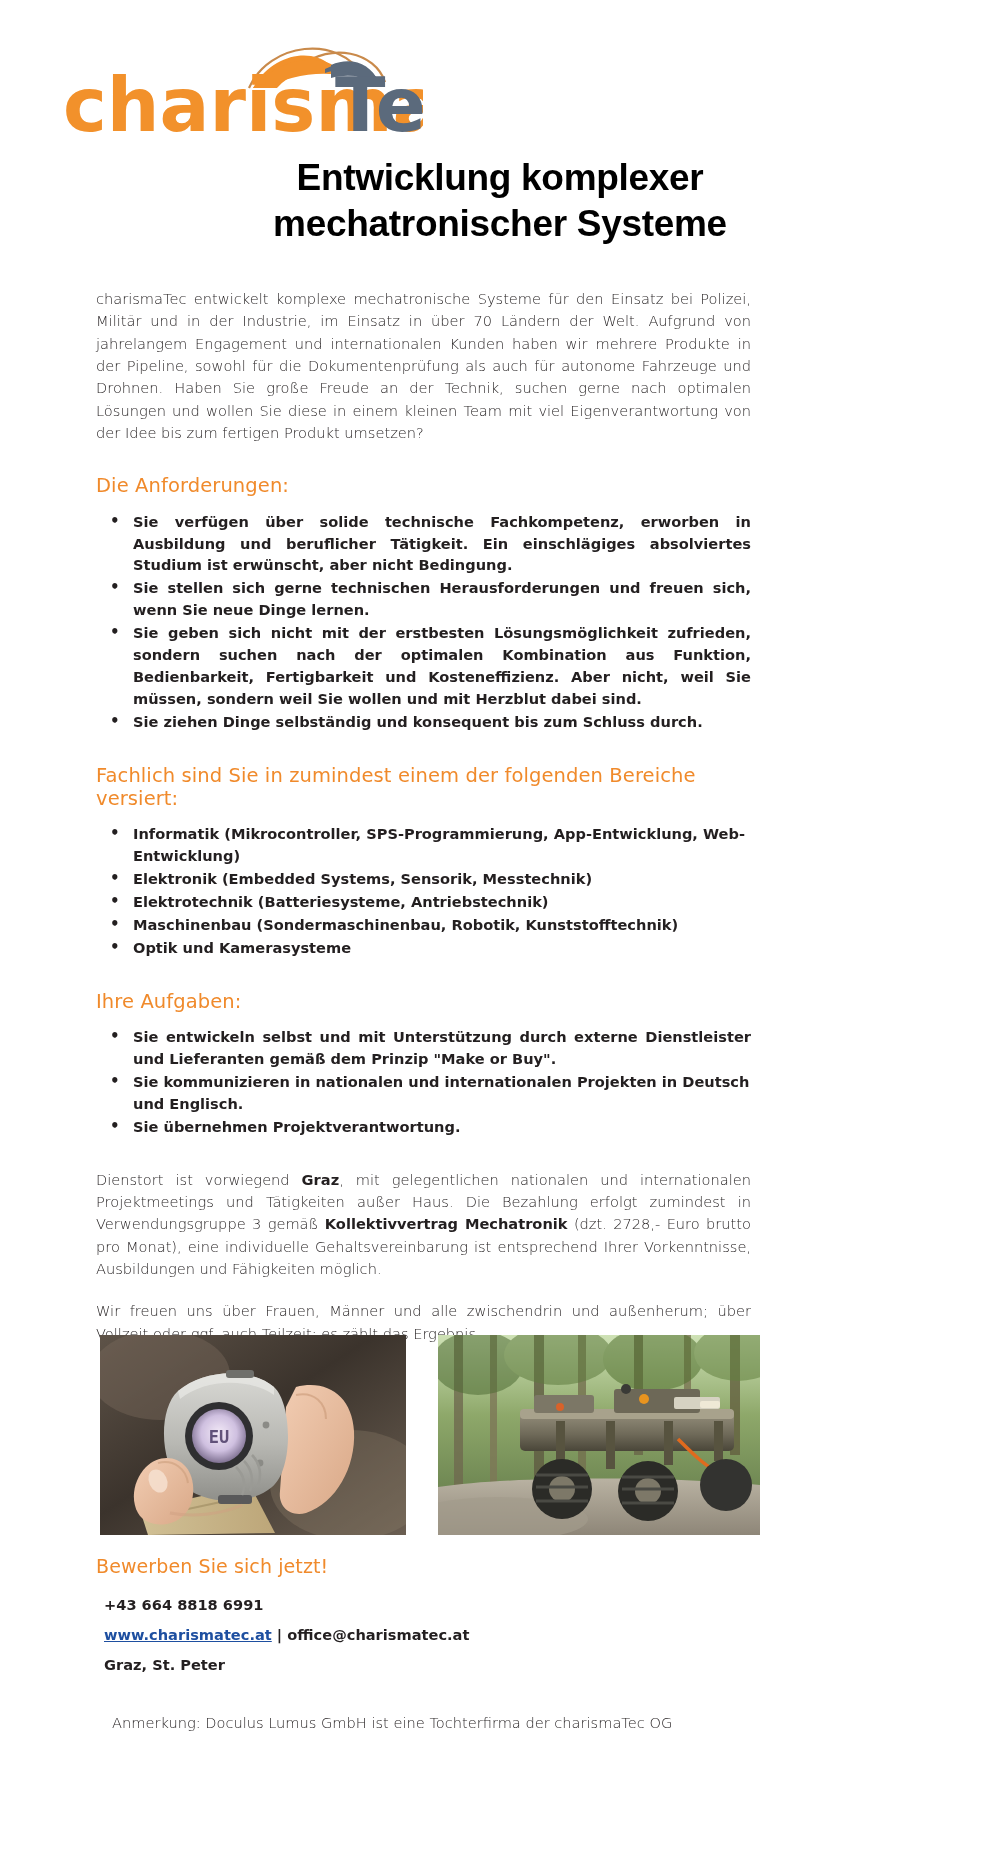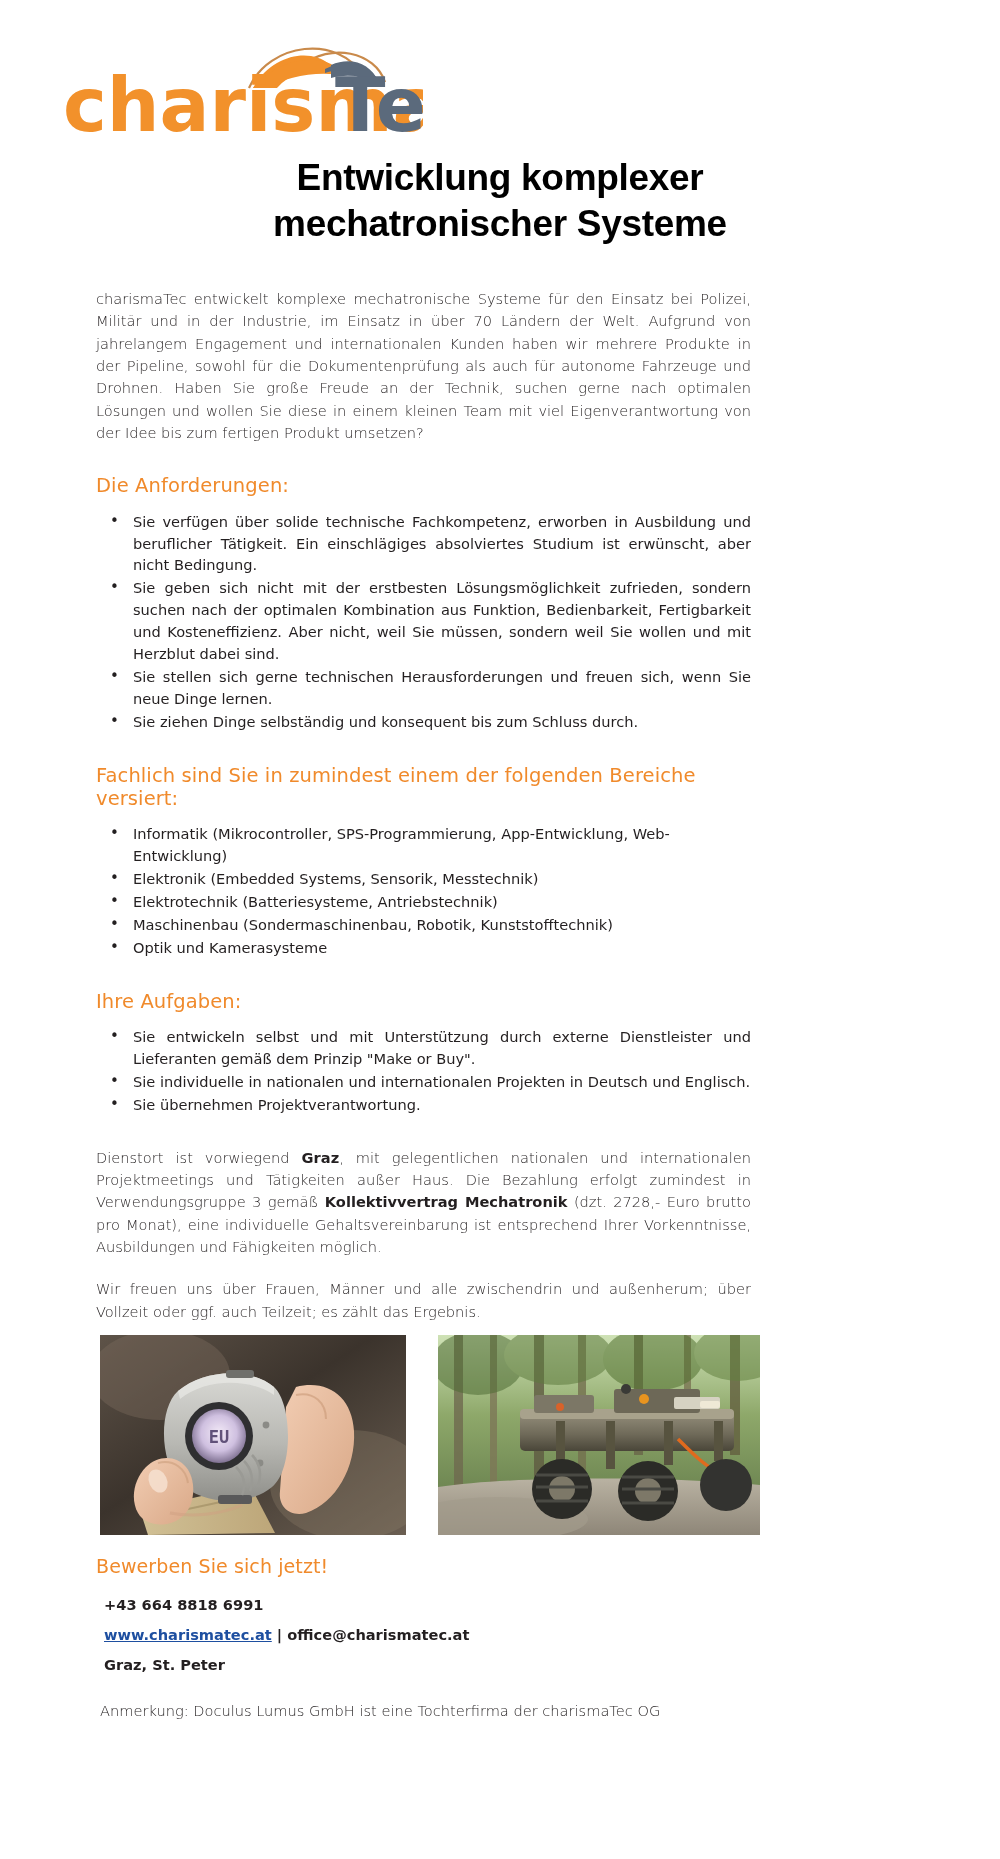--- a/index.html
+++ b/index.html
@@ -74,21 +74,21 @@
     padding:0 0 0 0;
     list-style:none;
   }
   ul.blist li{
     position:relative;
     padding-left:37px;
     font-size:14.6px;
     line-height:1.5;
     color:#231f20;
     font-family:"DejaVu Sans", sans-serif;
-    font-weight:400;
+    font-weight:700;
     margin-bottom:1px;
   }
   ul.blist li::before{
     content:"\2022";
     position:absolute;
     left:14px; top:-1px;
     font-size:15px;
     color:#231f20;
   }
   ul.blist li.just{text-align:justify;}
@@ -128,21 +128,21 @@
   .flink{
     color:#1E4FA0;
     text-decoration:underline;
   }
   .footnote{
     font-size:14.6px;
     line-height:1.5;
     font-family:"DejaVu Sans", sans-serif;
     font-weight:300;
     color:#231f20;
-    margin:4px;
+    margin:16px;
   }
   b.strong{font-weight:700;}
 </style>
 </head>
 <body>
 
 <div class="page">
 
   <div class="logo-wrap">
     <svg class="logo-svg" width="360" height="105" viewBox="0 0 360 105" xmlns="http://www.w3.org/2000/svg">
@@ -169,22 +169,22 @@
   <div class="content">
 
     <p class="body">charismaTec entwickelt komplexe mechatronische Systeme für den Einsatz bei Polizei, Militär und in der Industrie, im Einsatz in über 70 Ländern der Welt. Aufgrund von jahrelangem Engagement und internationalen Kunden haben wir mehrere Produkte in der Pipeline, sowohl für die Dokumentenprüfung als auch für autonome Fahrzeuge und Drohnen. Haben Sie große Freude an der Technik, suchen gerne nach optimalen Lösungen und wollen Sie diese in einem kleinen Team mit viel Eigenverantwortung von der Idee bis zum fertigen Produkt umsetzen?</p>
 
     <div class="gap-lg"></div>
 
     <h2 class="h-orange">Die Anforderungen:</h2>
     <div class="gap-sm"></div>
     <ul class="blist">
       <li class="just">Sie verfügen über solide technische Fachkompetenz, erworben in Ausbildung und beruflicher Tätigkeit. Ein einschlägiges absolviertes Studium ist erwünscht, aber nicht Bedingung.</li>
+      <li class="just">Sie stellen sich gerne technischen Herausforderungen und freuen sich, wenn Sie neue Dinge lernen.</li>
       <li class="just">Sie geben sich nicht mit der erstbesten Lösungsmöglichkeit zufrieden, sondern suchen nach der optimalen Kombination aus Funktion, Bedienbarkeit, Fertigbarkeit und Kosteneffizienz. Aber nicht, weil Sie müssen, sondern weil Sie wollen und mit Herzblut dabei sind.</li>
-      <li class="just">Sie stellen sich gerne technischen Herausforderungen und freuen sich, wenn Sie neue Dinge lernen.</li>
       <li>Sie ziehen Dinge selbständig und konsequent bis zum Schluss durch.</li>
     </ul>
 
     <div class="gap-lg"></div>
 
     <h2 class="h-orange">Fachlich sind Sie in zumindest einem der folgenden Bereiche versiert:</h2>
     <div class="gap-sm"></div>
     <ul class="blist">
       <li>Informatik (Mikrocontroller, SPS-Programmierung, App-Entwicklung, Web-Entwicklung)</li>
       <li>Elektronik (Embedded Systems, Sensorik, Messtechnik)</li>
@@ -192,21 +192,21 @@
       <li>Maschinenbau (Sondermaschinenbau, Robotik, Kunststofftechnik)</li>
       <li>Optik und Kamerasysteme</li>
     </ul>
 
     <div class="gap-lg"></div>
 
     <h2 class="h-orange">Ihre Aufgaben:</h2>
     <div class="gap-sm"></div>
     <ul class="blist">
       <li class="just">Sie entwickeln selbst und mit Unterstützung durch externe Dienstleister und Lieferanten gemäß dem Prinzip "Make or Buy".</li>
-      <li>Sie individuelle in nationalen und internationalen Projekten in Deutsch und Englisch.</li>
+      <li>Sie kommunizieren in nationalen und internationalen Projekten in Deutsch und Englisch.</li>
       <li>Sie übernehmen Projektverantwortung.</li>
     </ul>
 
     <div class="gap-lg"></div>
 
     <p class="body"><span>Dienstort ist vorwiegend </span><b class="strong">Graz</b><span>, mit gelegentlichen nationalen und internationalen Projektmeetings und Tätigkeiten außer Haus. Die Bezahlung erfolgt zumindest in Verwendungsgruppe 3 gemäß </span><b class="strong">Kollektivvertrag Mechatronik</b><span> (dzt. 2728,- Euro brutto pro Monat), eine individuelle Gehaltsvereinbarung ist entsprechend Ihrer Vorkenntnisse, Ausbildungen und Fähigkeiten möglich.</span></p>
 
     <div class="gap-md"></div>
 
     <p class="body">Wir freuen uns über Frauen, Männer und alle zwischendrin und außenherum; über Vollzeit oder ggf. auch Teilzeit; es zählt das Ergebnis.</p>

